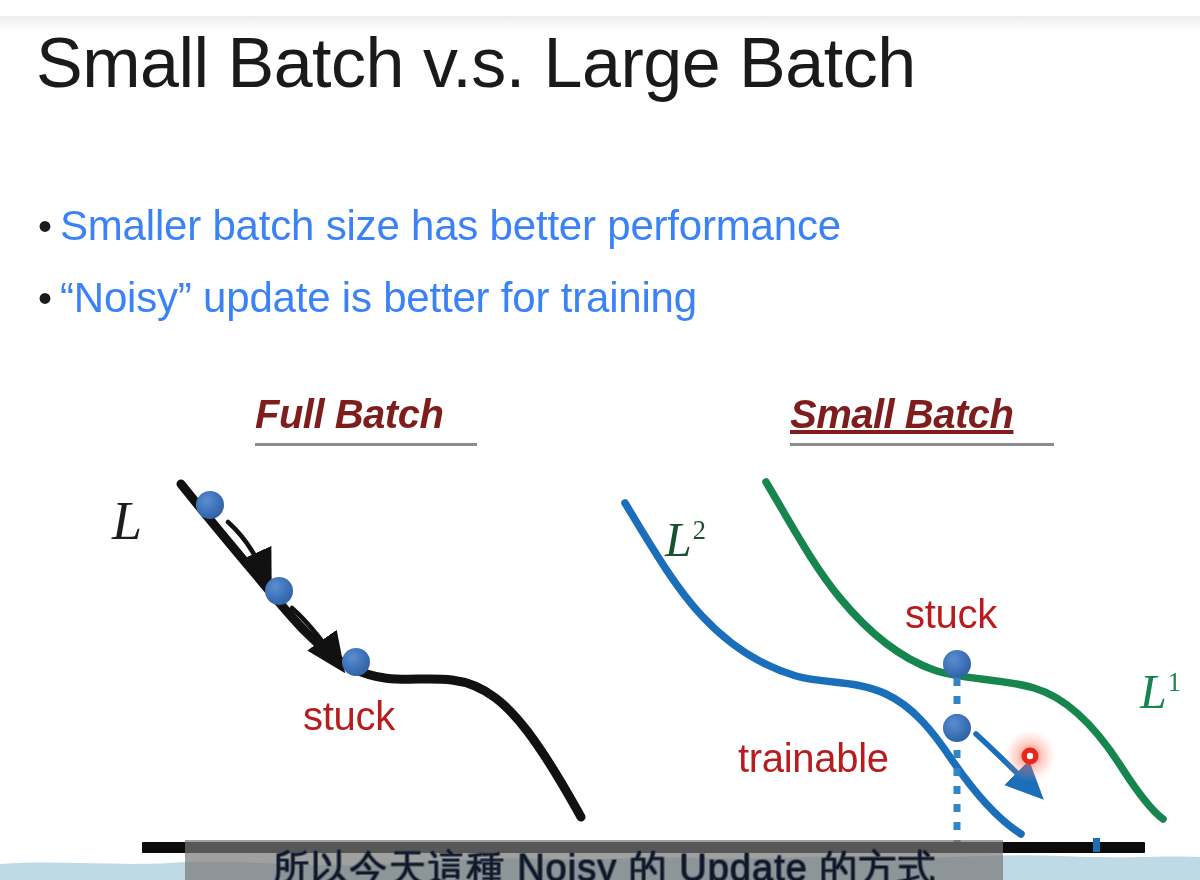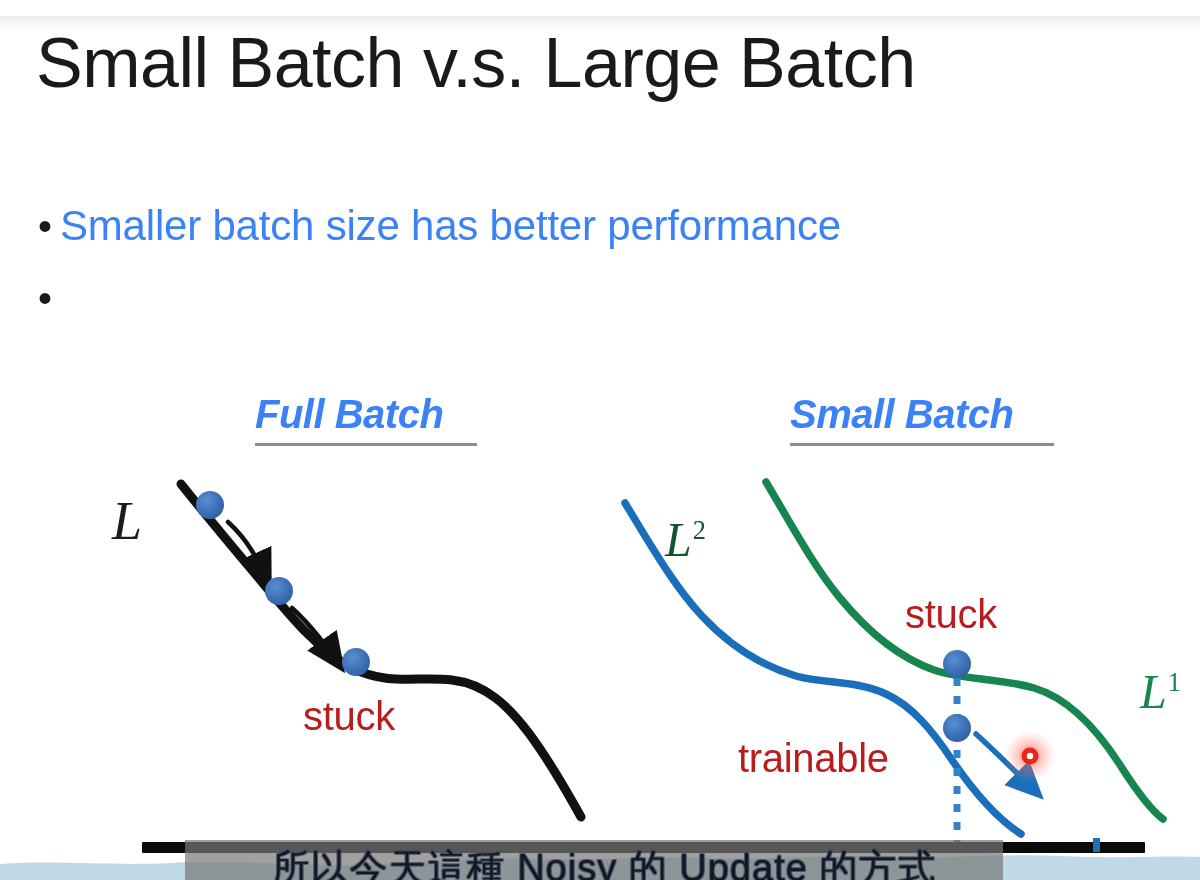--- a/index.html
+++ b/index.html
@@ -72,33 +72,33 @@
     letter-spacing: -0.2px;
     white-space: nowrap;
   }
 
   
   .panel-heading {
     position: absolute;
     font-style: italic;
     font-weight: bold;
     font-size: 40px;
-    color: #3b82f6;
+    color: #7f1d1d;
     letter-spacing: -0.5px;
     white-space: nowrap;
   }
   .panel-heading .rule {
     display: block;
     height: 3px;
     background: #8c8c8c;
     margin-top: 6px;
   }
   #heading-full  { left: 255px; top: 376px; }
   #heading-full .rule  { width: 222px; }
-  #heading-small { left: 790px; top: 376px; }
+  #heading-small { left: 790px; top: 376px; text-decoration: underline; }
   #heading-small .rule { width: 264px; }
 
   
   #diagram {
     position: absolute;
     left: 0; top: 0;
     width: 1200px;
     height: 880px;
   }
 
@@ -217,20 +217,21 @@
 
   <div class="slide-title">Small Batch v.s. Large Batch</div>
 
   <div class="bullet-list">
     <div class="bullet-row">
       <span class="bullet-dot">•</span>
       <span class="bullet-text">Smaller batch size has better performance</span>
     </div>
     <div class="bullet-row">
       <span class="bullet-dot">•</span>
+      <span class="bullet-text">“Noisy” update is better for training</span>
     </div>
   </div>
 
   <div class="panel-heading" id="heading-full">
     <span>Full Batch</span>
     <span class="rule"></span>
   </div>
 
   <div class="panel-heading" id="heading-small">
     <span>Small Batch</span>

